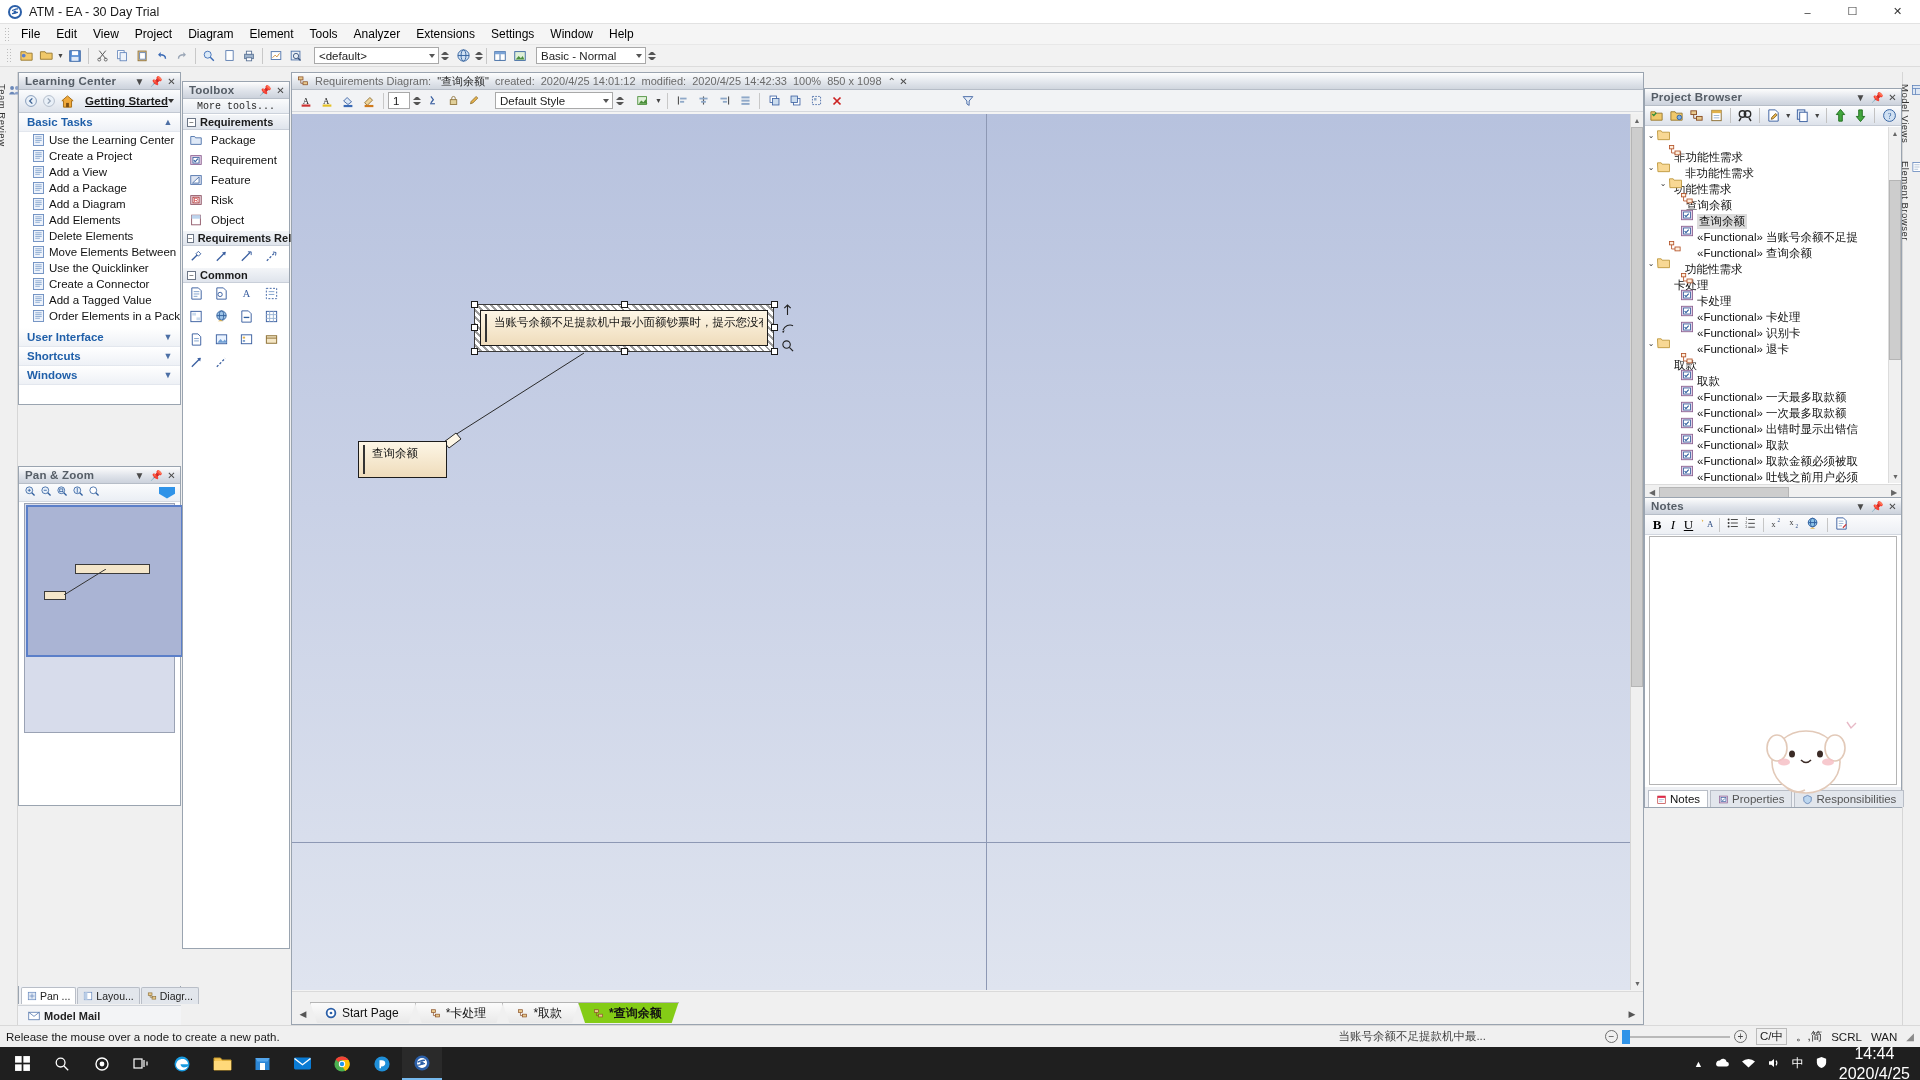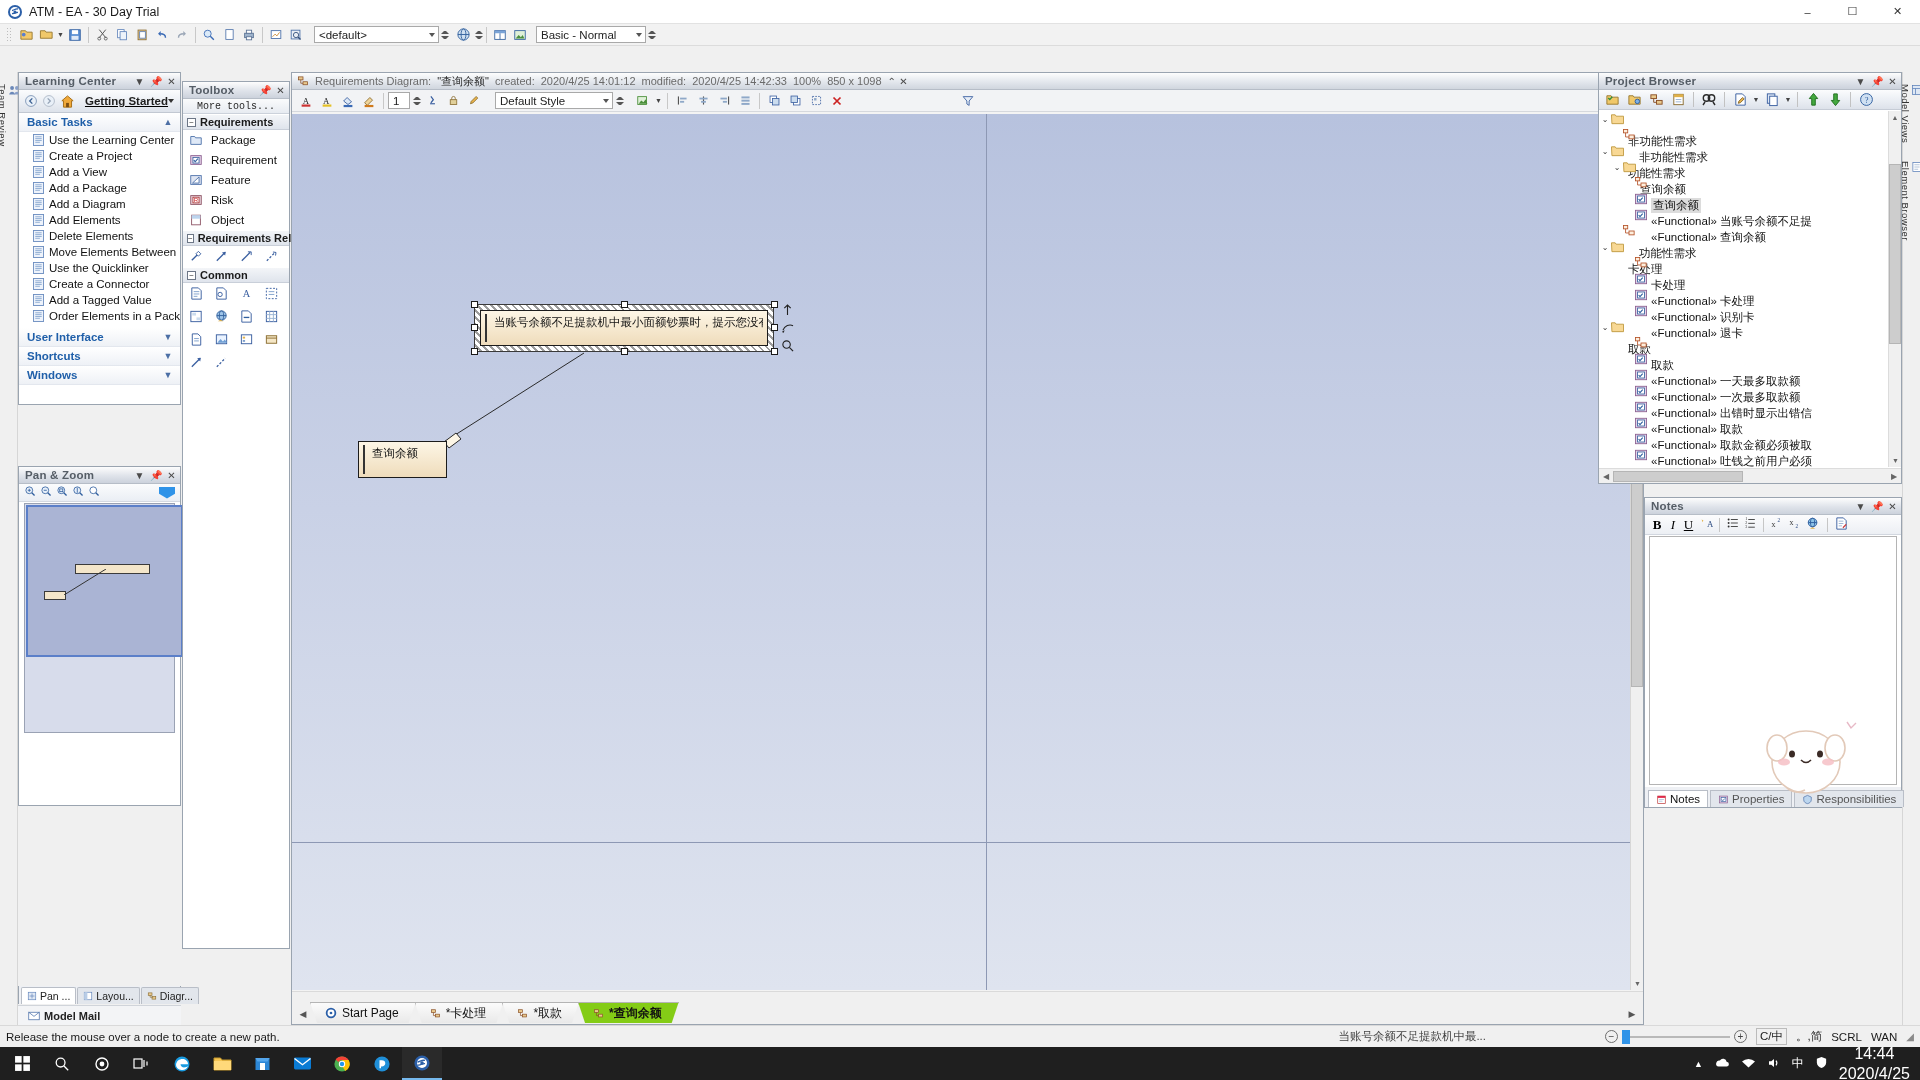--- a/index.html
+++ b/index.html
@@ -237,21 +237,21 @@
   .dtab {
     display:flex; align-items:center; gap:5px; height:21px; padding:0 10px 0 8px;
     font-size:12px; color:#111; background: linear-gradient(#fbfbfb,#e9e9e9);
     border:1px solid #b4b4b4; border-bottom:none; margin-right:-1px;
     clip-path: polygon(0 0, 100% 0, calc(100% - 7px) 100%, 7px 100%);
     padding-right:16px; padding-left:14px;justify-content:flex-end;
   }
   .dtab.active { background:#84cc16; font-weight:bold; }
 
   
-  .pb { right:18px; top:0; width:304px; height:412px; }
+  .pb { right:18px; top:16px; width:258px; height:412px; }
   .pb-tb { height:20px; display:flex; align-items:center; gap:2px; padding:0 3px;
     background: linear-gradient(#fbfcfd,#e9edf3 60%,#dde2ea); border-bottom:1px solid #c6ccd6; }
   .pb-tb .sep { width:1px;height:15px;background:#c2c2c2;margin:0 3px; }
   .pb-tree { position:absolute; top:38px; left:0; right:13px; bottom:16px;
     background:#fff; overflow:hidden; }
   .tr-row { display:flex; align-items:center; height:16px; white-space:nowrap; }
   .tr-row .lbl { font-size:11.5px; color:#111; margin-left:4px;margin-top:44px; }
   .tr-row.selected .lbl { background:#dcdcdc; padding:0 2px; }
   .chev { width:12px; text-align:center; font-size:8px; color:#3b3b3b; flex:none; }
   .pb-vsb { position:absolute; top:38px; right:0; width:13px; bottom:16px; background:#f0f0f0;
@@ -319,20 +319,35 @@
       <circle cx="8" cy="8" r="1.6" fill="#2b5fa8"></circle>
     </svg>
     <span class="title-text">ATM - EA - 30 Day Trial</span>
     <div class="winbtns">
       <div class="winbtn">–</div>
       <div class="winbtn">☐</div>
       <div class="winbtn close">✕</div>
     </div>
   </div>
 
+  <div class="menubar">
+    <div class="grip"></div>
+    <div class="menu-item">File</div>
+    <div class="menu-item">Edit</div>
+    <div class="menu-item">View</div>
+    <div class="menu-item">Project</div>
+    <div class="menu-item">Diagram</div>
+    <div class="menu-item">Element</div>
+    <div class="menu-item">Tools</div>
+    <div class="menu-item">Analyzer</div>
+    <div class="menu-item">Extensions</div>
+    <div class="menu-item">Settings</div>
+    <div class="menu-item">Window</div>
+    <div class="menu-item">Help</div>
+  </div>
 
   <div class="toolbar">
     <div class="tb-grip"></div>
     <div class="tb-btn">
       <svg width="15" height="15" viewBox="0 0 16 16">
           <path d="M2 4h5l1.2 1.5H14V13H2z" fill="#f3c96b" stroke="#9a7b32"></path>
           <circle cx="5" cy="8" r="2" fill="#5a7fd0"></circle>
         </svg>
     </div>
     <div class="tb-btn">

